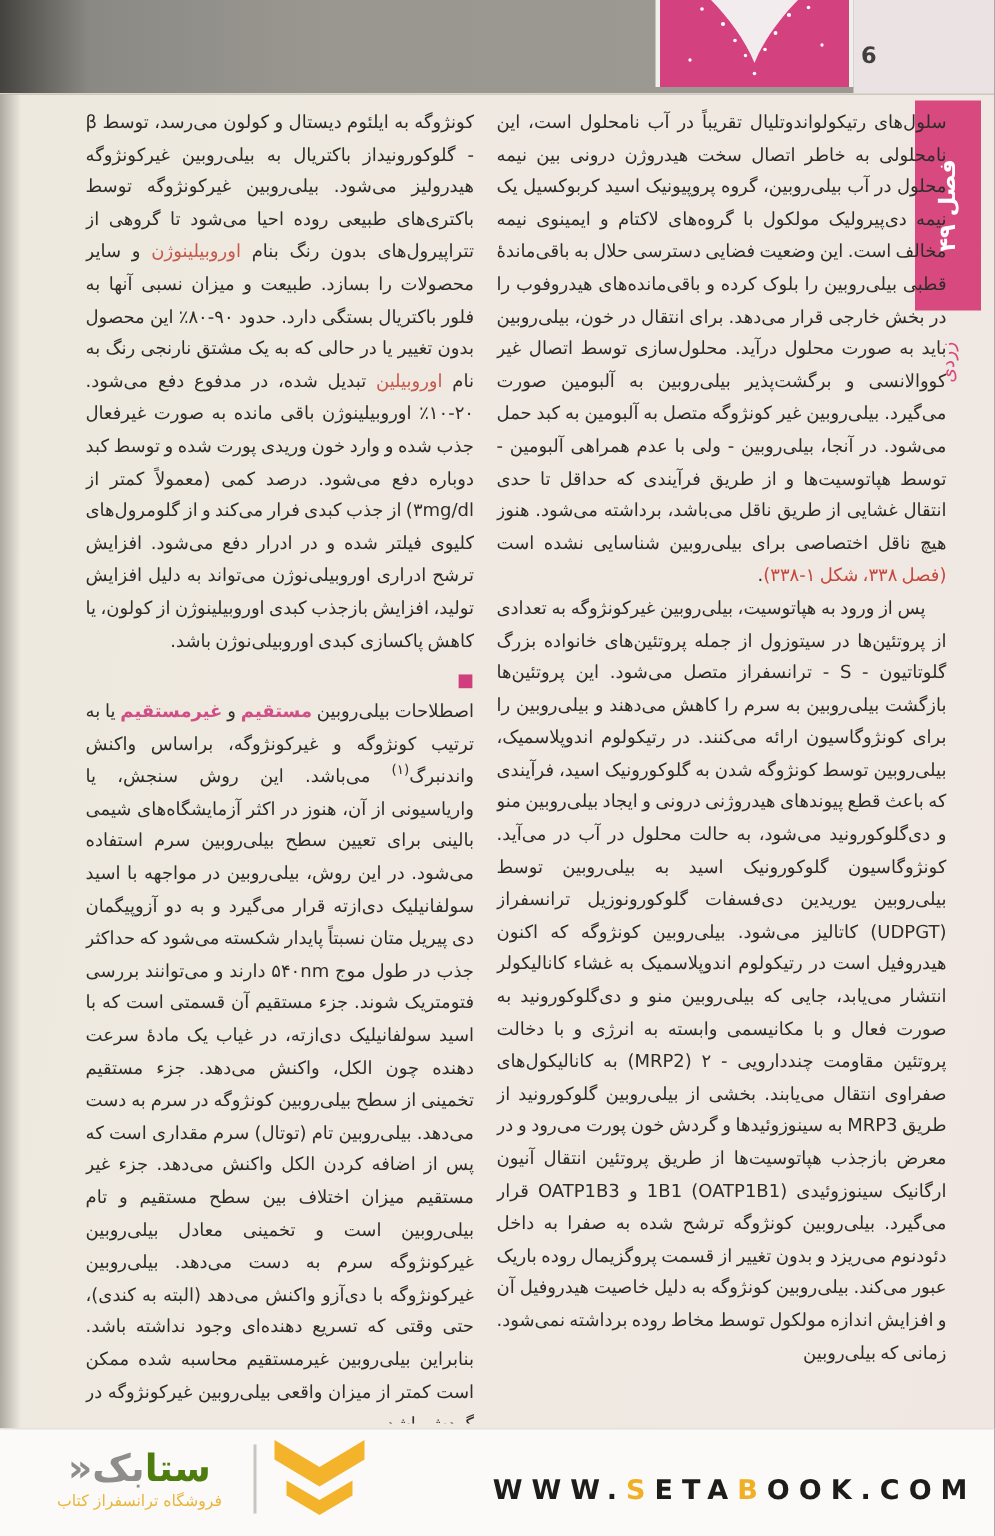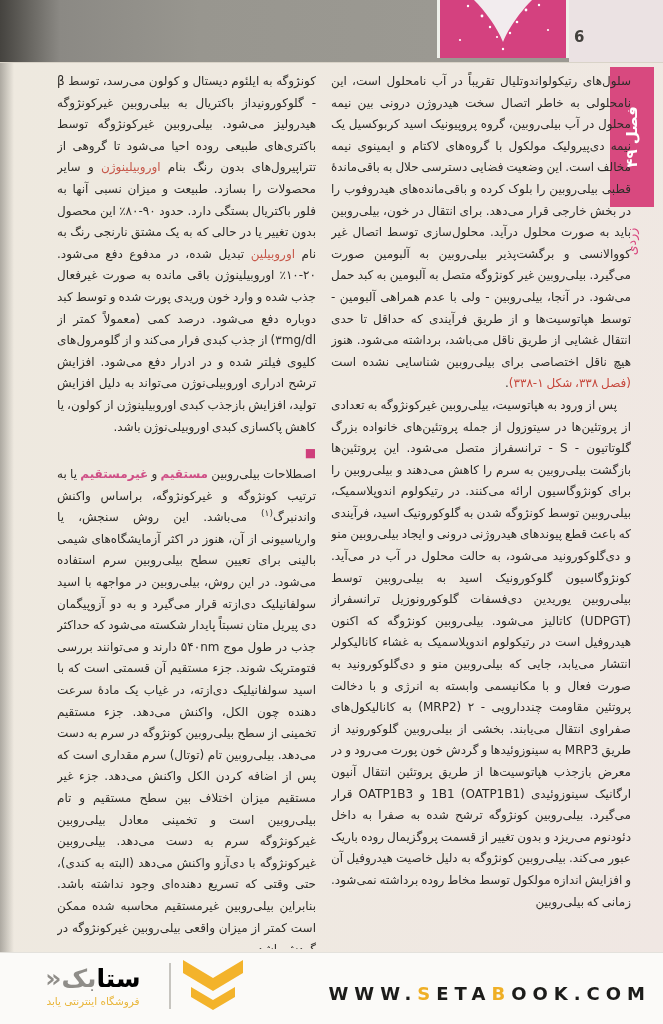--- a/index.html
+++ b/index.html
@@ -47,21 +47,21 @@
   .section-heading .bullet{font-size:12px;line-height:1;}
 
   
   .footer{position:absolute;left:0;top:952px;width:663px;height:72px;background:#fbfaf8;border-top:1px solid #e3e1dc;box-sizing:border-box;}
   .store-title{position:absolute;top:7px;right:18px;font-size:14.5px;color:#121212;direction:rtl;}
   .website{position:absolute;top:30px;right:12px;font-size:18px;font-weight:700;letter-spacing:6px;color:#1c1c1a;direction:ltr;}
   .website .yellow{color:#efaf26;}
   .brand-logo{position:absolute;left:28px;top:7px;display:flex;align-items:center;gap:11px;direction:ltr;}
   .brand-text{text-align:center;direction:rtl;min-width:130px;}
   .brand-name{font-size:25px;font-weight:700;line-height:1.1;}
-  .brand-yellow{color:#000000;}
+  .brand-yellow{color:#4d7c0f;}
   .brand-gray{color:#8f8d89;}
   .brand-tagline{font-size:10.5px;color:#e9b63b;margin-top:3px;}
   .logo-divider{width:2px;height:46px;background:#c7c5c0;}
 </style>
 </head>
 <body>
 
 <div class="top-band"></div>
 
 <div class="figure-thumb">
@@ -115,21 +115,21 @@
 
   </div>
 </div>
 
 <div class="footer">
   <div class="website"><span>WWW.</span><span class="yellow">S</span><span>ETA</span><span class="yellow">B</span><span>OOK.COM</span></div>
 
   <div class="brand-logo">
     <div class="brand-text">
       <div class="brand-name"><span class="brand-yellow">ستا</span><span class="brand-gray">بک</span><span class="brand-gray">«</span></div>
-      <div class="brand-tagline">فروشگاه اینترنتی یابد</div>
+      <div class="brand-tagline">فروشگاه ترانسفراز کتاب</div>
     </div>
     <div class="logo-divider"></div>
     <svg width="62" height="52" viewBox="0 0 62 52">
       <path d="M1 0 L31 18 L61 0 L61 13 L31 31 L1 13 Z" fill="#f3b32b"></path>
       <path d="M9 27 L31 40 L53 27 L53 37 L31 50 L9 37 Z" fill="#f3b32b"></path>
     </svg>
   </div>
 </div>
 
 </body></html>

